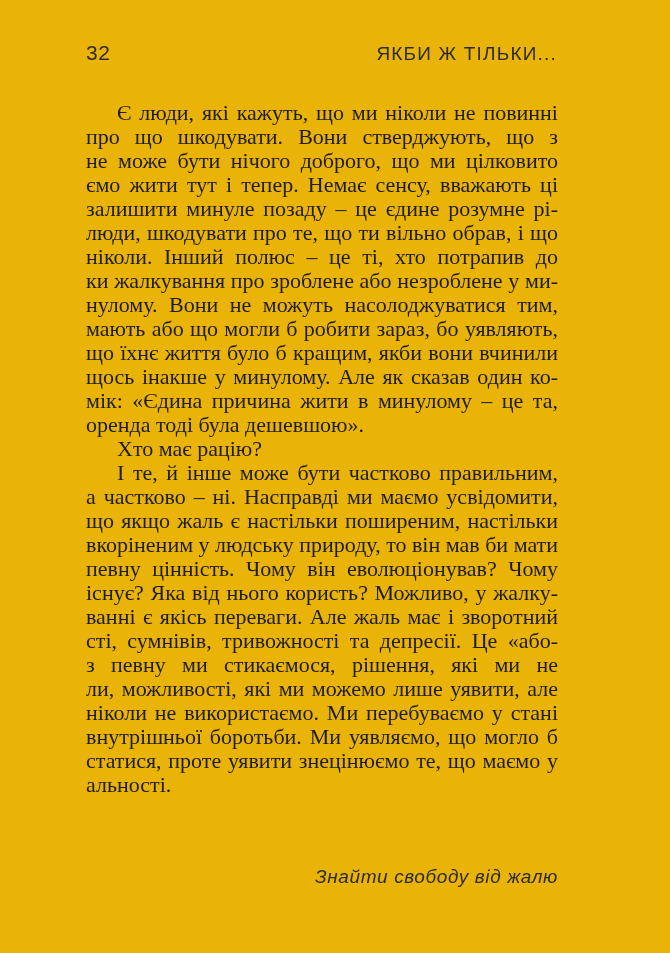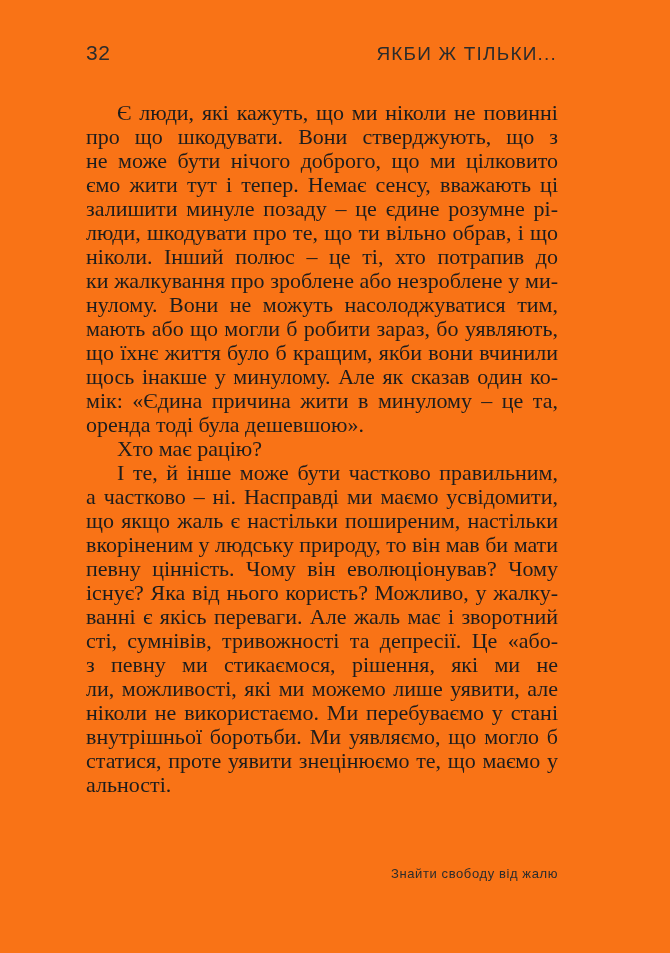--- a/index.html
+++ b/index.html
@@ -4,21 +4,21 @@
 <style>
   html, body {
     margin: 0;
     padding: 0;
     background: #ffffff;
   }
   .page {
     position: relative;
     width: 670px;
     height: 953px;
-    background: #f97316;
+    background: #eab308;
     overflow: hidden;
   }
   .running-header {
     position: absolute;
     left: 86px;
     top: 41px;
     width: 471px;
     display: flex;
     justify-content: space-between;
     align-items: baseline;
@@ -56,21 +56,22 @@
     text-align-last: left;
   }
   .line.indent {
     text-indent: 31px;
   }
   .running-footer {
     position: absolute;
     right: 112px;
     top: 866px;
     font-family: "Liberation Sans", "DejaVu Sans", sans-serif;
-    font-size: 13px;
+    font-style: italic;
+    font-size: 19px;
     letter-spacing: 0.6px;
     color: #2c2c2c;
     white-space: nowrap;
   }
 </style>
 </head>
 <body>
 
 <div class="page">
 

